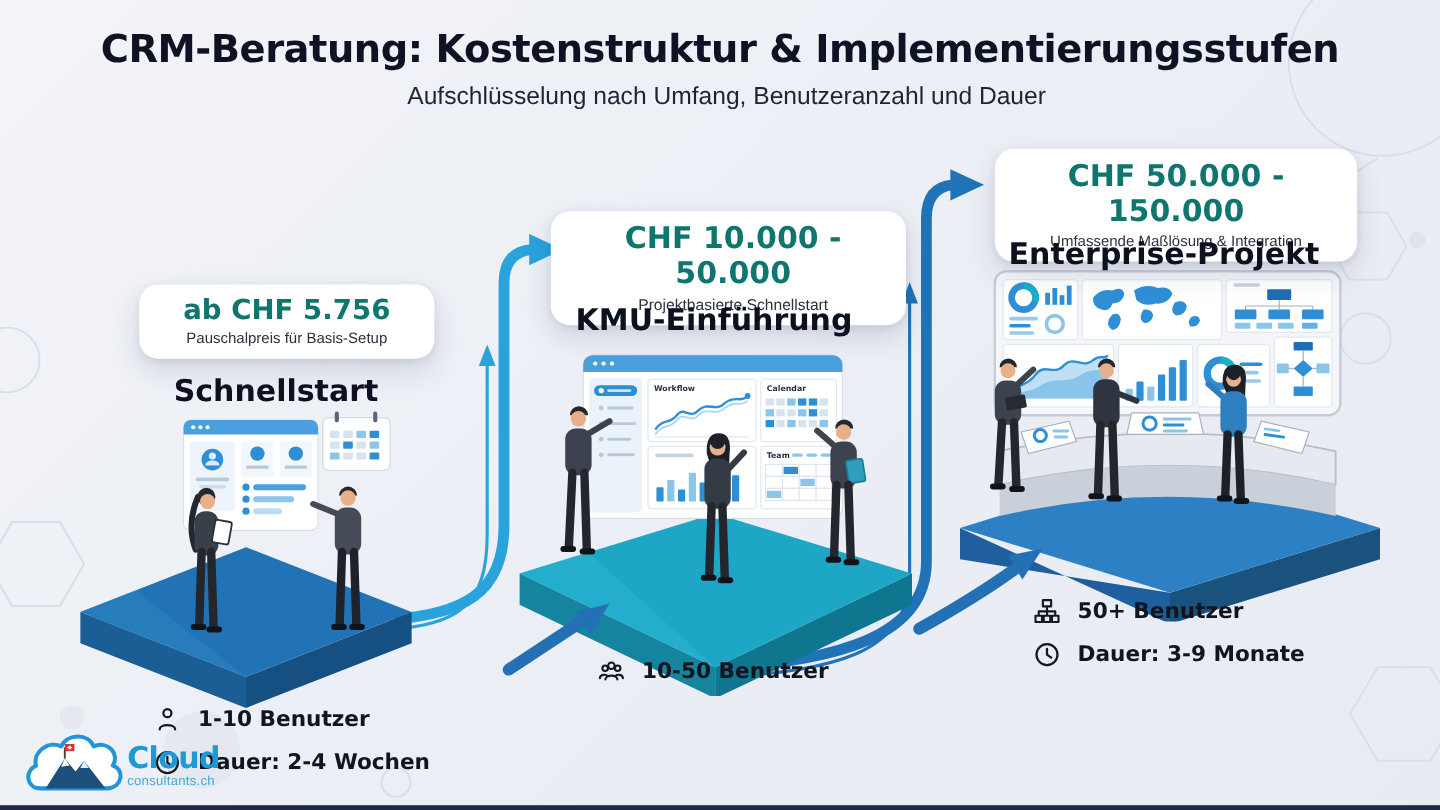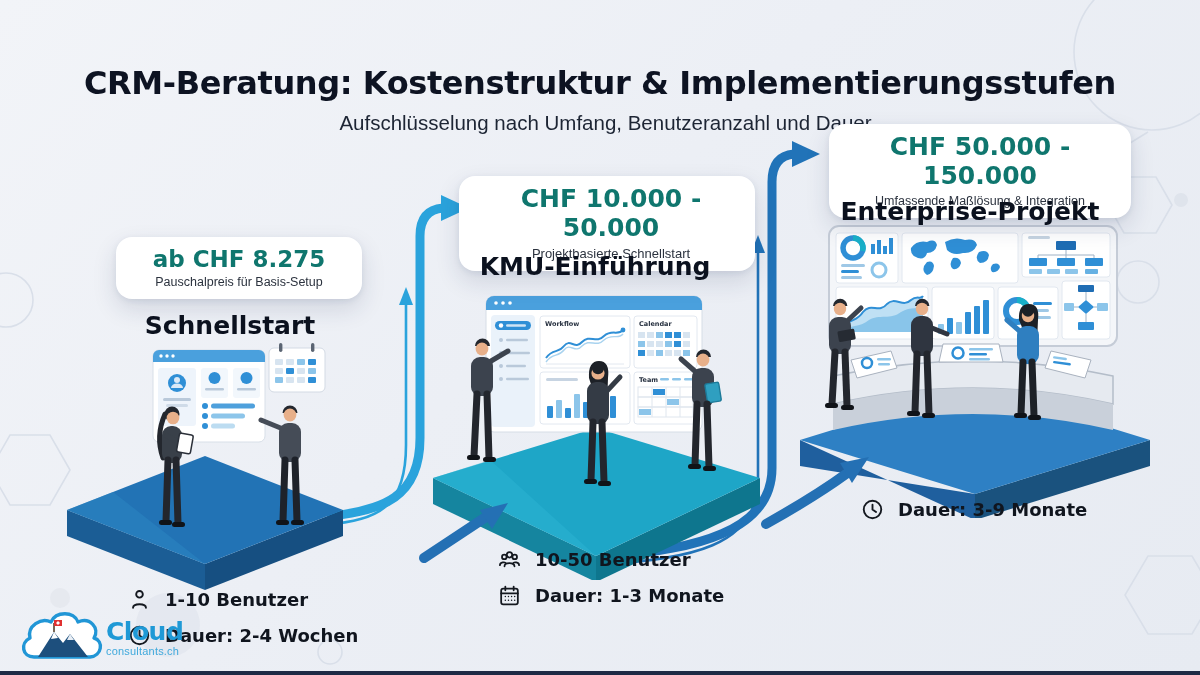--- a/index.html
+++ b/index.html
@@ -3,21 +3,21 @@
 <meta charset="utf-8">
 <style>
   html,body{margin:0;padding:0;}
   .stage-canvas{position:relative;width:1200px;height:675px;overflow:hidden;
     font-family:"Liberation Sans",sans-serif;
     background:linear-gradient(135deg,#f2f4f8 0%,#eceff5 45%,#e7ebf2 100%);}
   .abs{position:absolute;}
   svg{display:block;}
 
   
-  .hdr{position:absolute;left:0;top:22px;width:100%;text-align:center;margin-top:42px;}
+  .hdr{position:absolute;left:0;top:22px;width:100%;text-align:center;}
   .hdr-title{font-family:"DejaVu Sans","Liberation Sans",sans-serif;font-weight:800;
     font-size:32px;letter-spacing:-0.4px;color:#0d1322;}
   .hdr-sub{margin-top:9px;font-size:20.5px;color:#1d2534;padding-left:11px;}
 
   
   .price-card{position:absolute;background:#ffffff;border-radius:16px;text-align:center;
     box-shadow:0 10px 24px rgba(25,45,85,.14),0 2px 6px rgba(25,45,85,.08);
     padding:9px 10px 10px;}
   .price-main{font-family:"DejaVu Sans","Liberation Sans",sans-serif;font-weight:800;color:#0f766e;line-height:1.15;}
   .price-note{color:#2b323e;margin-top:3px;}
@@ -478,21 +478,21 @@
       <polygon points="840,463 869,457 852,483" fill="#2470b4"></polygon>
     </g>
   </svg>
 
   <div class="hdr">
     <div class="hdr-title">CRM-Beratung: Kostenstruktur &amp; Implementierungsstufen</div>
     <div class="hdr-sub">Aufschlüsselung nach Umfang, Benutzeranzahl und Dauer</div>
   </div>
 
   <div class="price-card card1">
-    <div class="price-main">ab CHF 8.275</div>
+    <div class="price-main">ab CHF 5.756</div>
     <div class="price-note">Pauschalpreis für Basis-Setup</div>
   </div>
   <div class="price-card card2">
     <div class="price-main">CHF 10.000 - 50.000</div>
     <div class="price-note">Projektbasierte Schnellstart</div>
   </div>
   <div class="price-card card3">
     <div class="price-main">CHF 50.000 - 150.000</div>
     <div class="price-note">Umfassende Maßlösung &amp; Integration</div>
   </div>
@@ -523,33 +523,33 @@
       <svg class="stat-ic" viewBox="0 0 24 24" fill="none" stroke="#14181f" stroke-width="1.7" stroke-linecap="round" stroke-linejoin="round">
         <circle cx="7" cy="9.5" r="2.2"></circle>
           <circle cx="17" cy="9.5" r="2.2"></circle>
           <circle cx="12" cy="7.5" r="2.6"></circle>
         <path d="M2.8,17.5 C2.8,14.2 8,14.2 8.6,15.6"></path>
           <path d="M21.2,17.5 C21.2,14.2 16,14.2 15.4,15.6"></path>
         <path d="M7.2,18.5 C7.2,14.4 16.8,14.4 16.8,18.5"></path>
       </svg>
       <span class="stat-tx">10-50 Benutzer</span>
     </div>
+  </div>
+
+  <div class="stats stats3">
     <div class="stat-row">
-      <svg class="stat-ic" viewBox="0 0 24 24" fill="none" stroke="#14181f" stroke-width="1.7" stroke-linecap="round">
-        <rect x="4" y="5.5" width="16" height="15" rx="2"></rect>
-          <path d="M8,3.4 V7 M16,3.4 V7 M4,10 H20"></path>
-        <g stroke-width="1.4">
-            <path d="M8,13 h0.01 M11,13 h0.01 M14,13 h0.01 M17,13 h0.01 M8,16.5 h0.01 M11,16.5 h0.01 M14,16.5 h0.01 M17,16.5 h0.01"></path>
-          </g>
+      <svg class="stat-ic" viewBox="0 0 24 24" fill="none" stroke="#14181f" stroke-width="1.7" stroke-linejoin="round">
+        <rect x="8.7" y="3" width="6.6" height="5"></rect>
+          <rect x="2.8" y="15.5" width="5.2" height="5"></rect>
+          <rect x="9.4" y="15.5" width="5.2" height="5"></rect>
+          <rect x="16" y="15.5" width="5.2" height="5"></rect>
+        <path d="M12,8 V12 M5.4,15.5 V12 H18.6 V15.5 M12,12 V15.5"></path>
       </svg>
-      <span class="stat-tx">Dauer: 1-3 Monate</span>
+      <span class="stat-tx">50+ Benutzer</span>
     </div>
-  </div>
-
-  <div class="stats stats3">
     <div class="stat-row">
       <svg class="stat-ic" viewBox="0 0 24 24" fill="none" stroke="#14181f" stroke-width="1.8" stroke-linecap="round">
         <circle cx="12" cy="12" r="8.4"></circle>
           <path d="M12,7.4 L12,12 L15.4,14.4"></path>
       </svg>
       <span class="stat-tx">Dauer: 3-9 Monate</span>
     </div>
   </div>
 
   <div class="logo">

